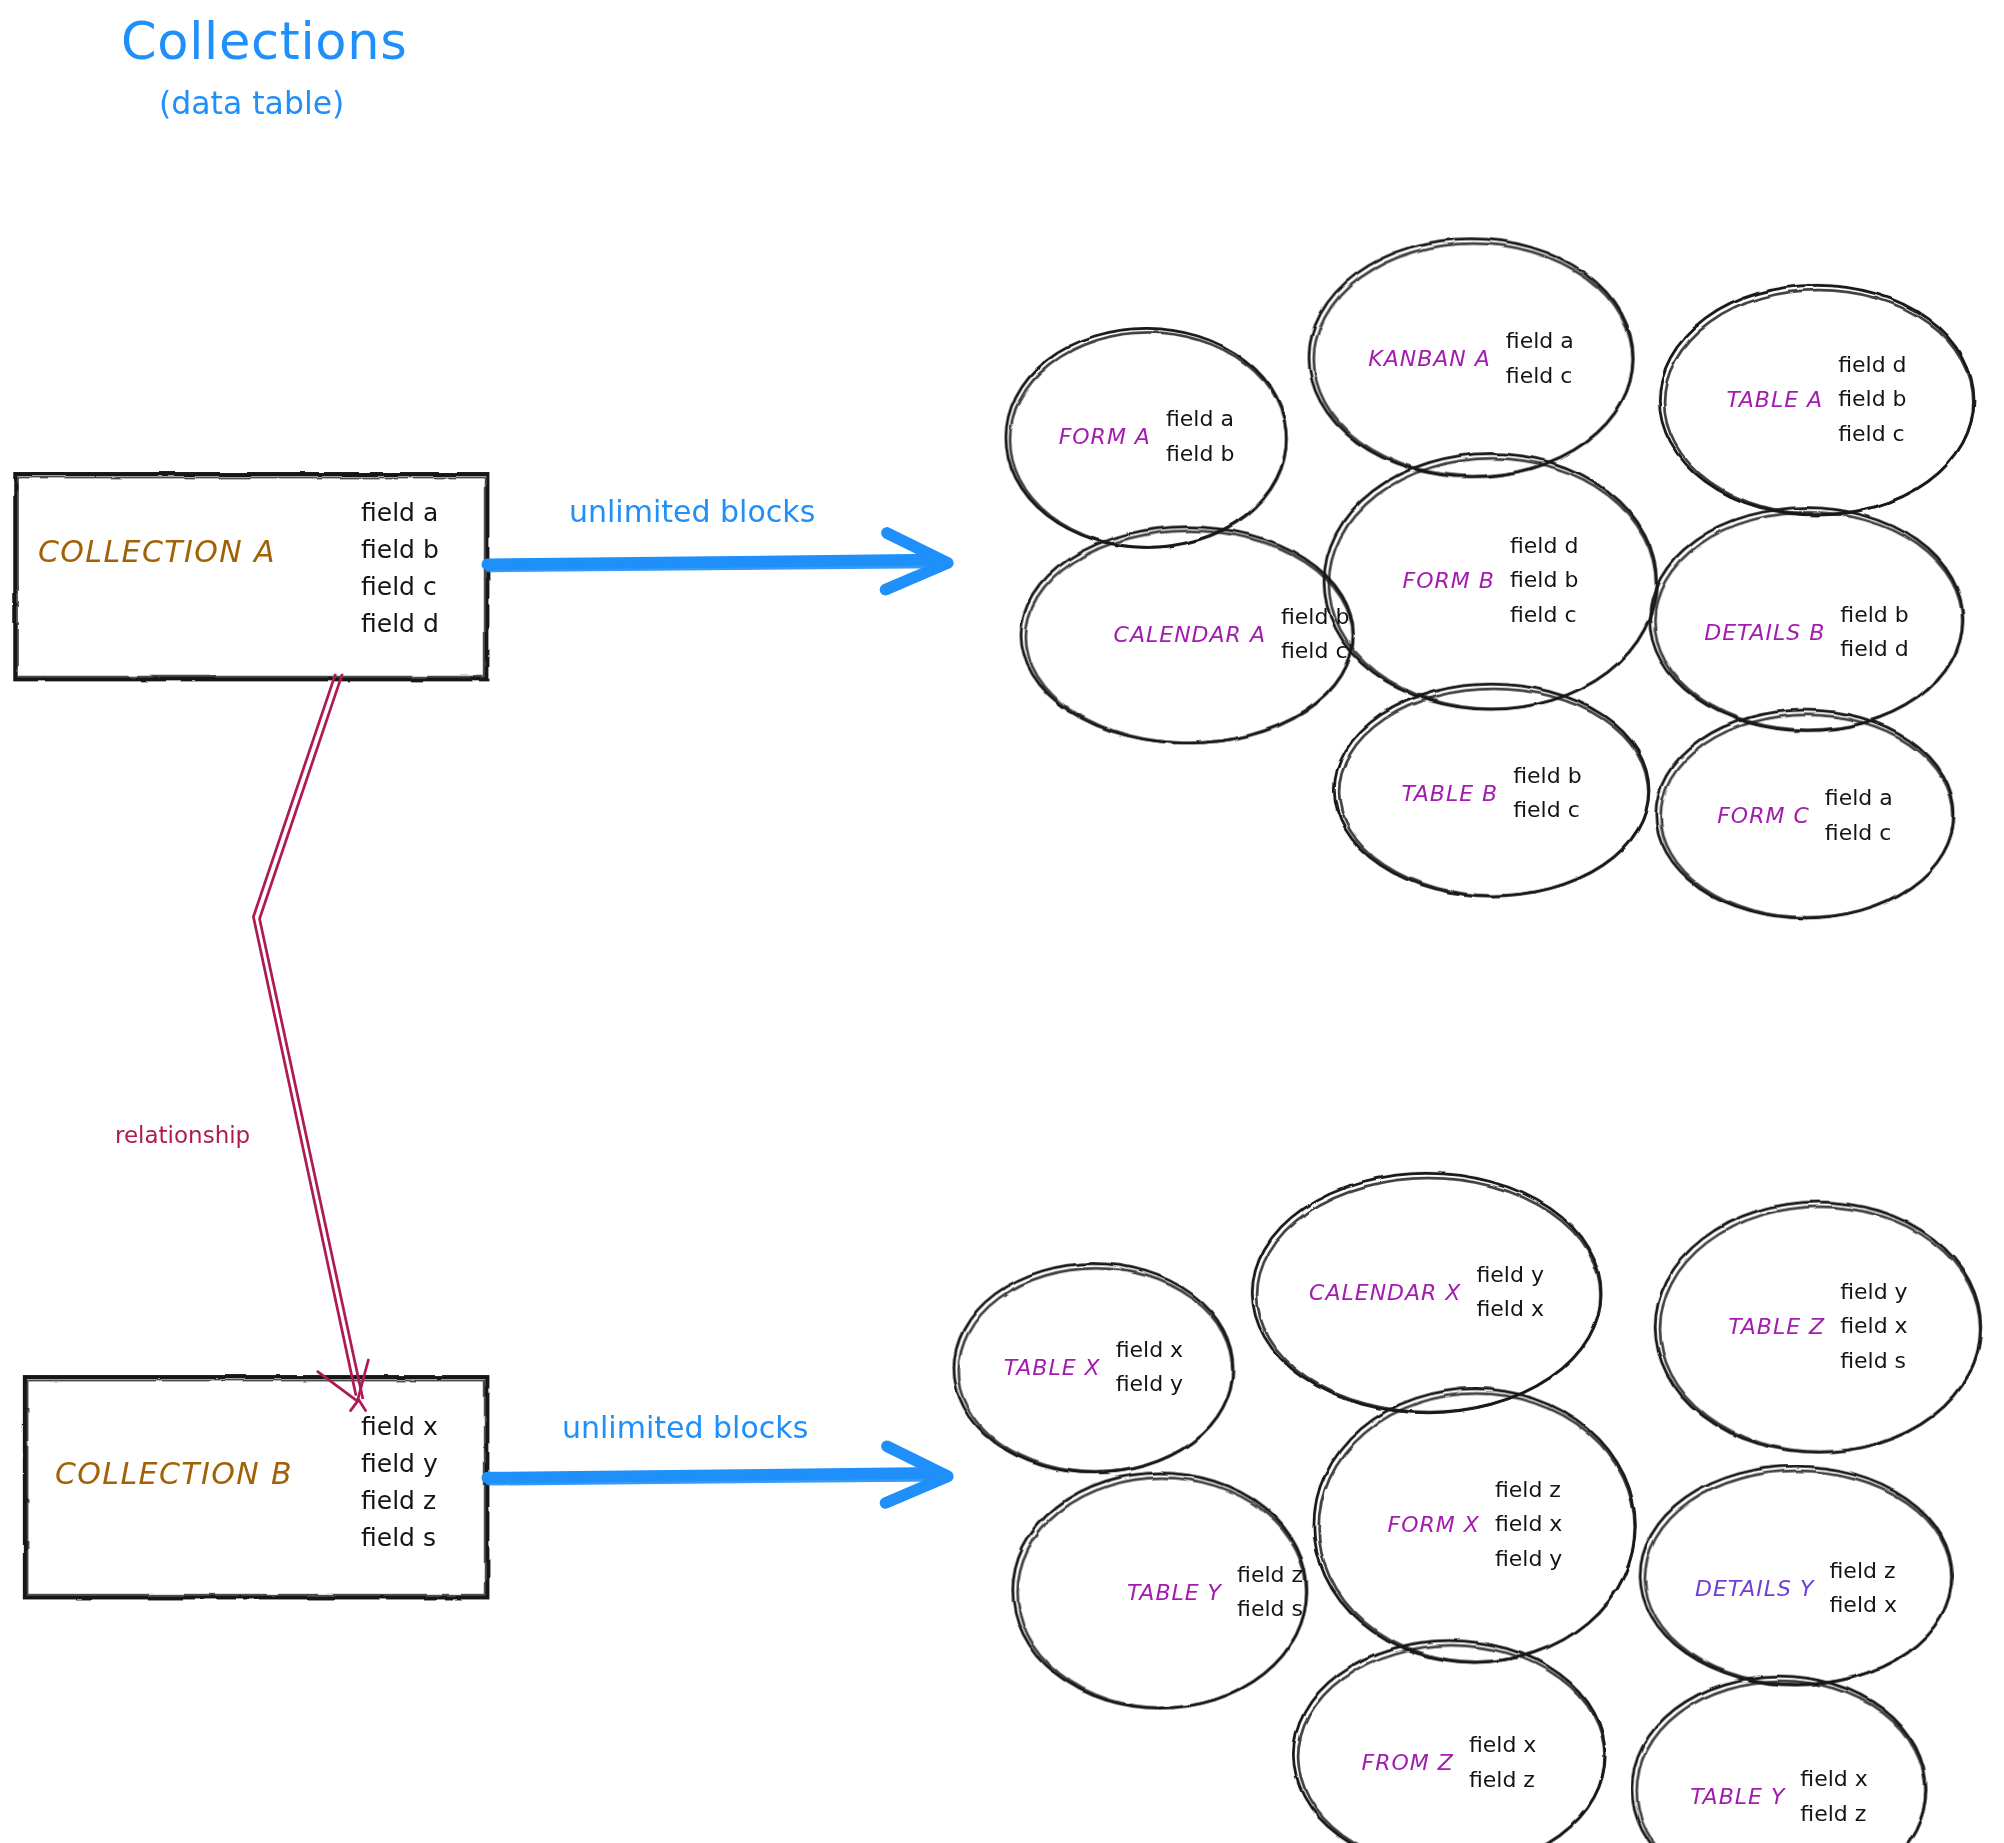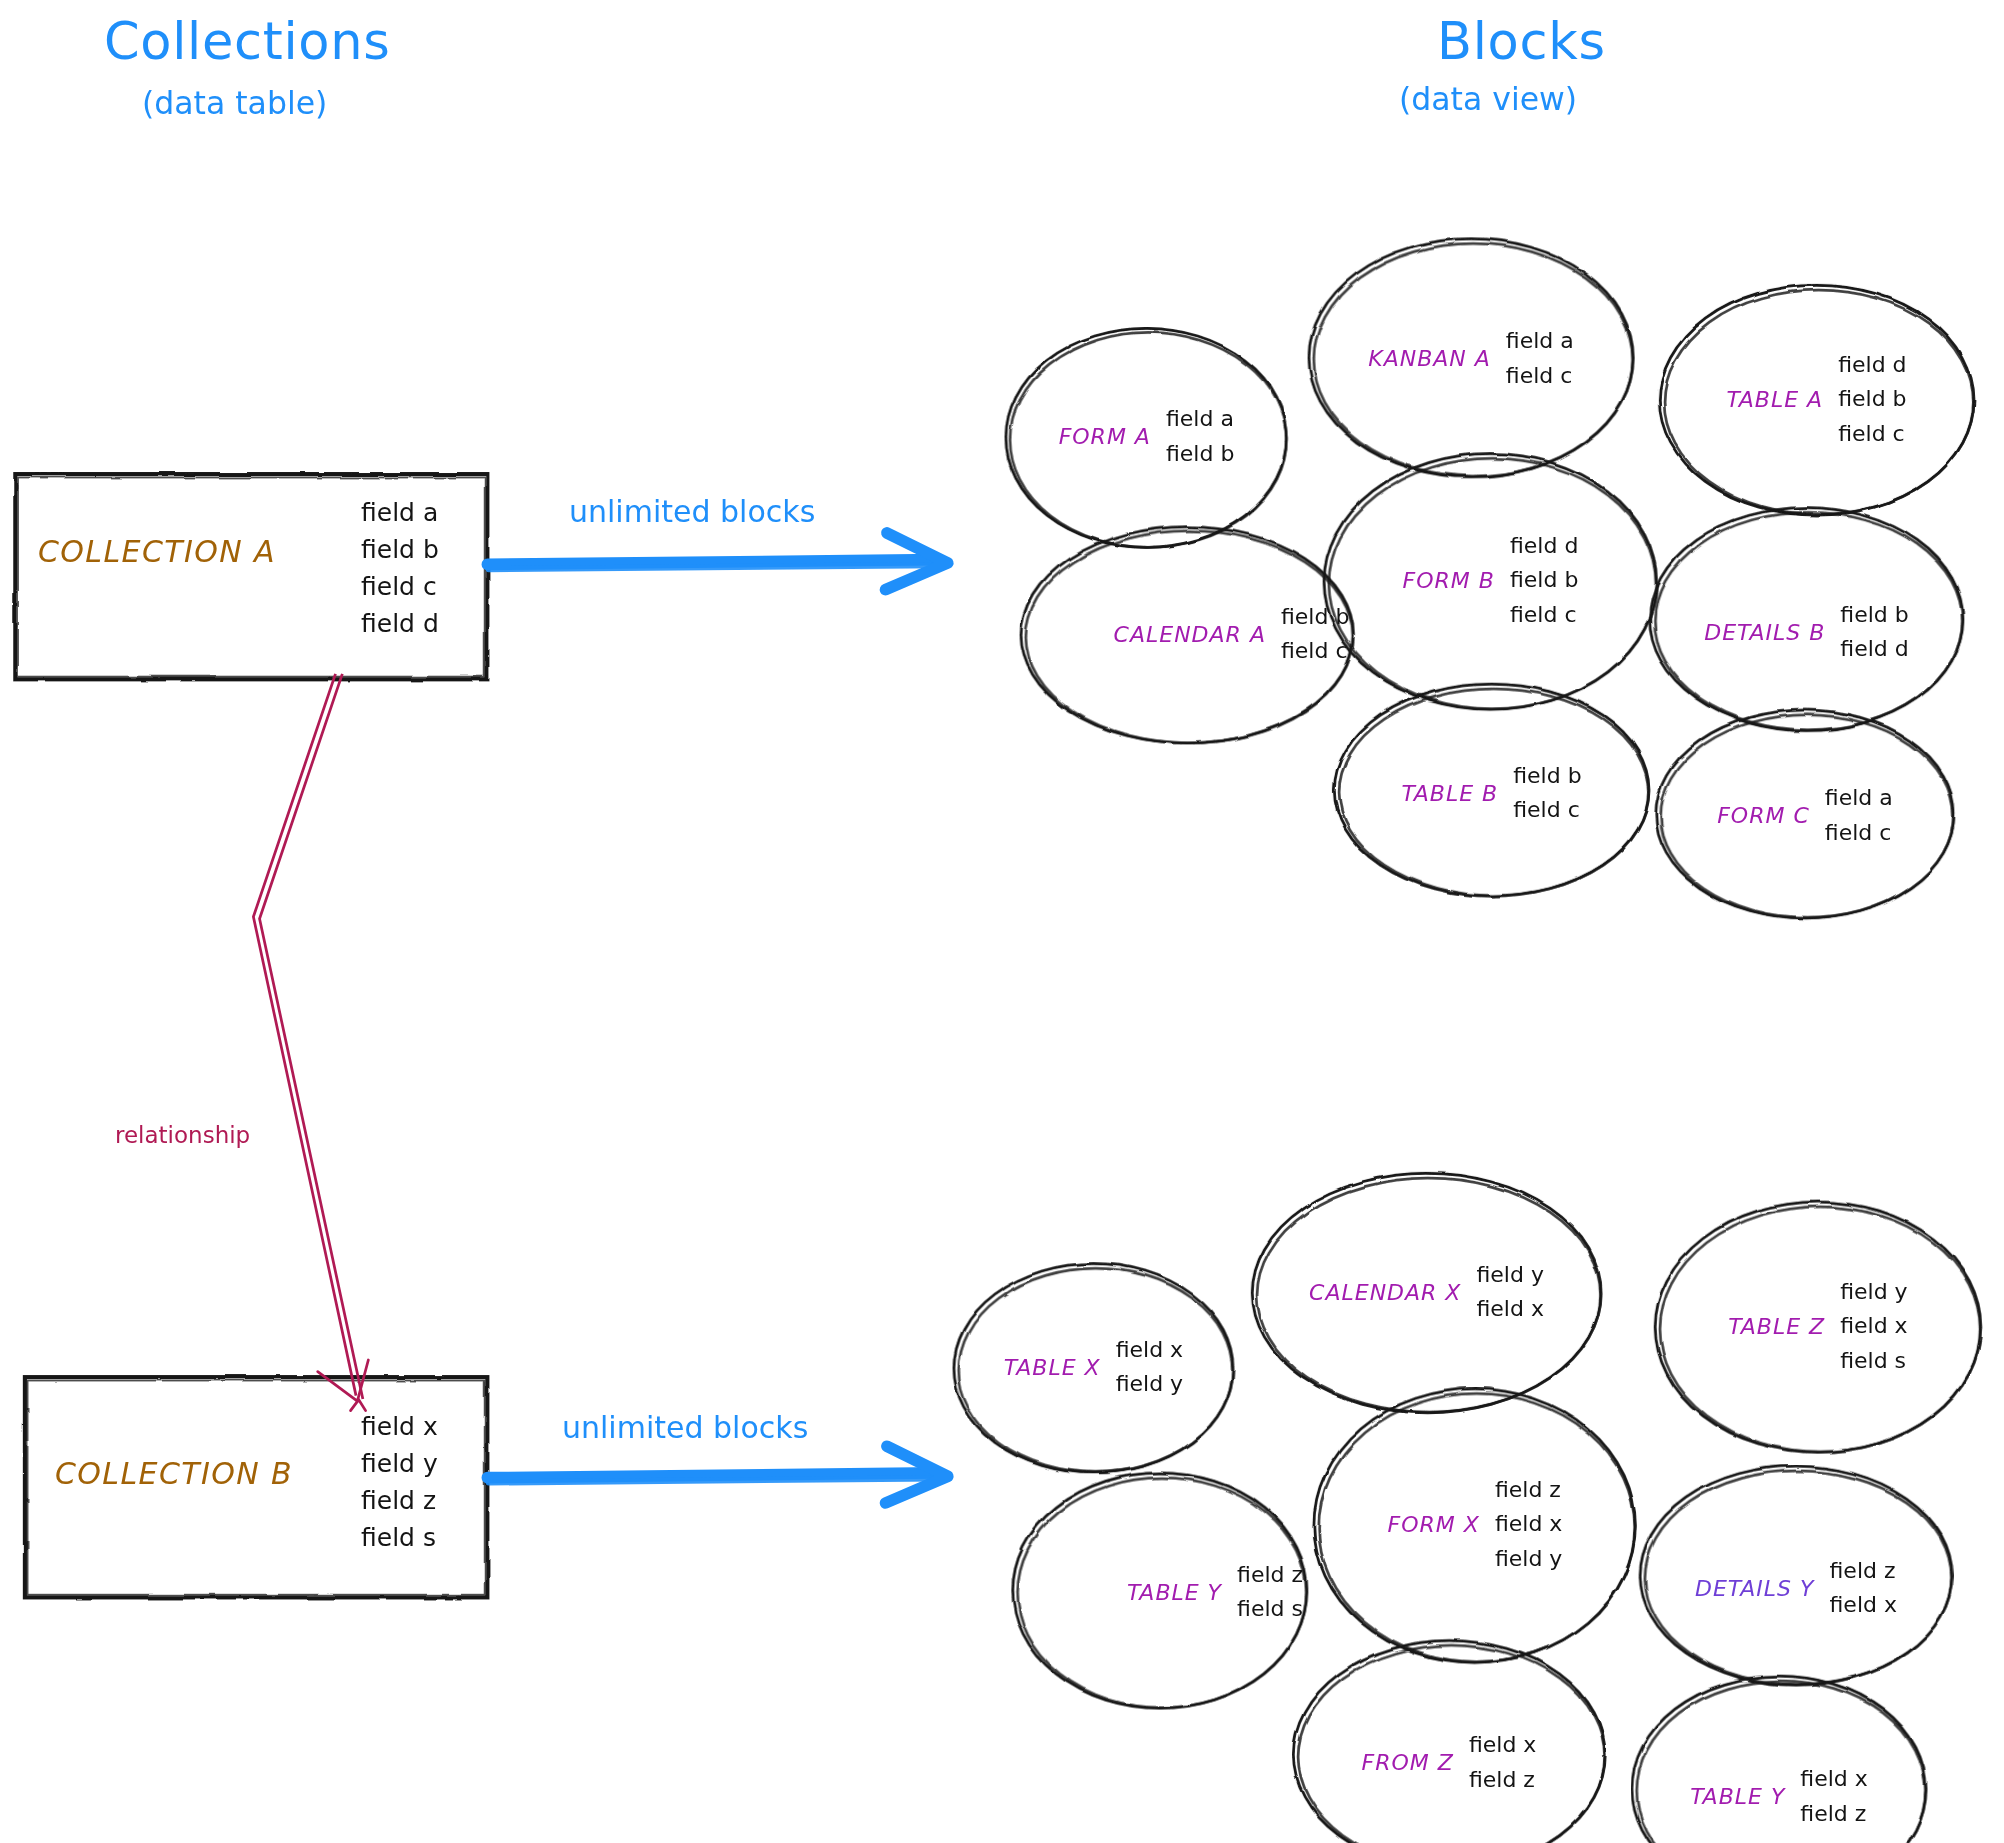--- a/index.html
+++ b/index.html
@@ -208,29 +208,25 @@
       <ellipse cx="2628" cy="2306" rx="224" ry="156" opacity="0.8"></ellipse>
 
       <ellipse cx="2118" cy="2565" rx="228" ry="167"></ellipse>
       <ellipse cx="2121" cy="2568" rx="224" ry="163" opacity="0.8"></ellipse>
 
       <ellipse cx="2600" cy="2615" rx="215" ry="165"></ellipse>
       <ellipse cx="2603" cy="2618" rx="211" ry="161" opacity="0.8"></ellipse>
     </g>
   </svg>
 
-  <div class="abs" style="left:104px; top:12.3px;">
+  <div class="abs" style="left:121px; top:12.3px;">
     <div class="title">Collections</div>
     <div class="subtitle" style="margin-top:14px; margin-left:38px;">(data table)</div>
   </div>
 
-  <div class="abs" style="left:1399px; top:12.3px;">
-    <div class="title" style="margin-left:38px;">Blocks</div>
-    <div class="subtitle" style="margin-top:9.6px;">(data view)</div>
-  </div>
 
   <div class="abs" style="left:38px; top:534px;">
     <div class="collection-name">COLLECTION A</div>
   </div>
   <div class="abs field-list" style="left:361px; top:494px;">
     <div class="field-line">field a</div>
     <div class="field-line">field b</div>
     <div class="field-line">field c</div>
     <div class="field-line">field d</div>
   </div>

